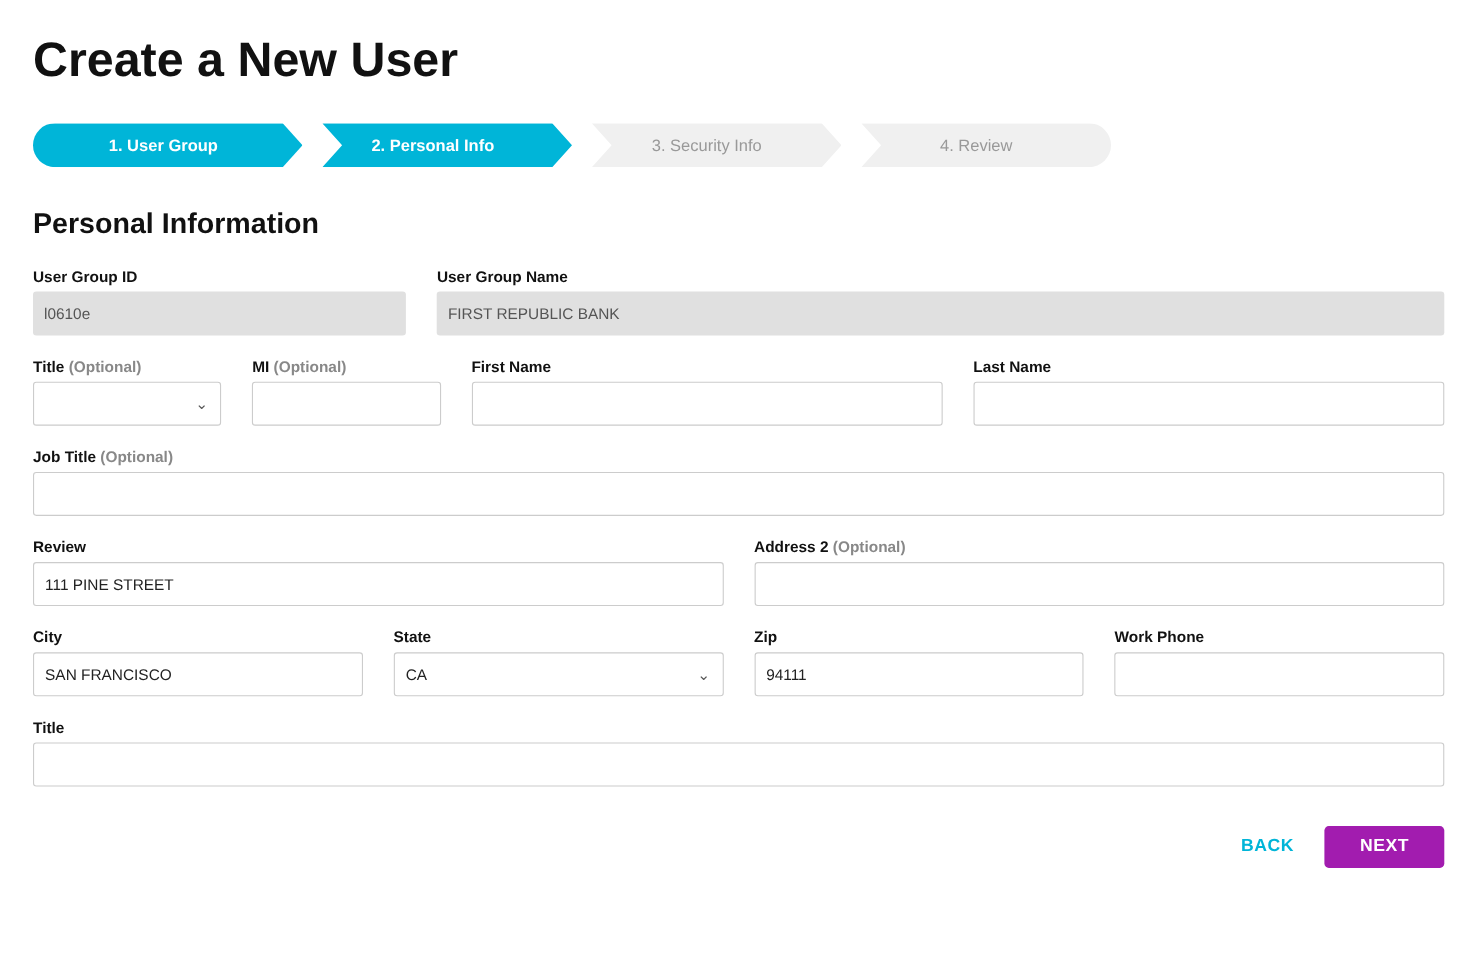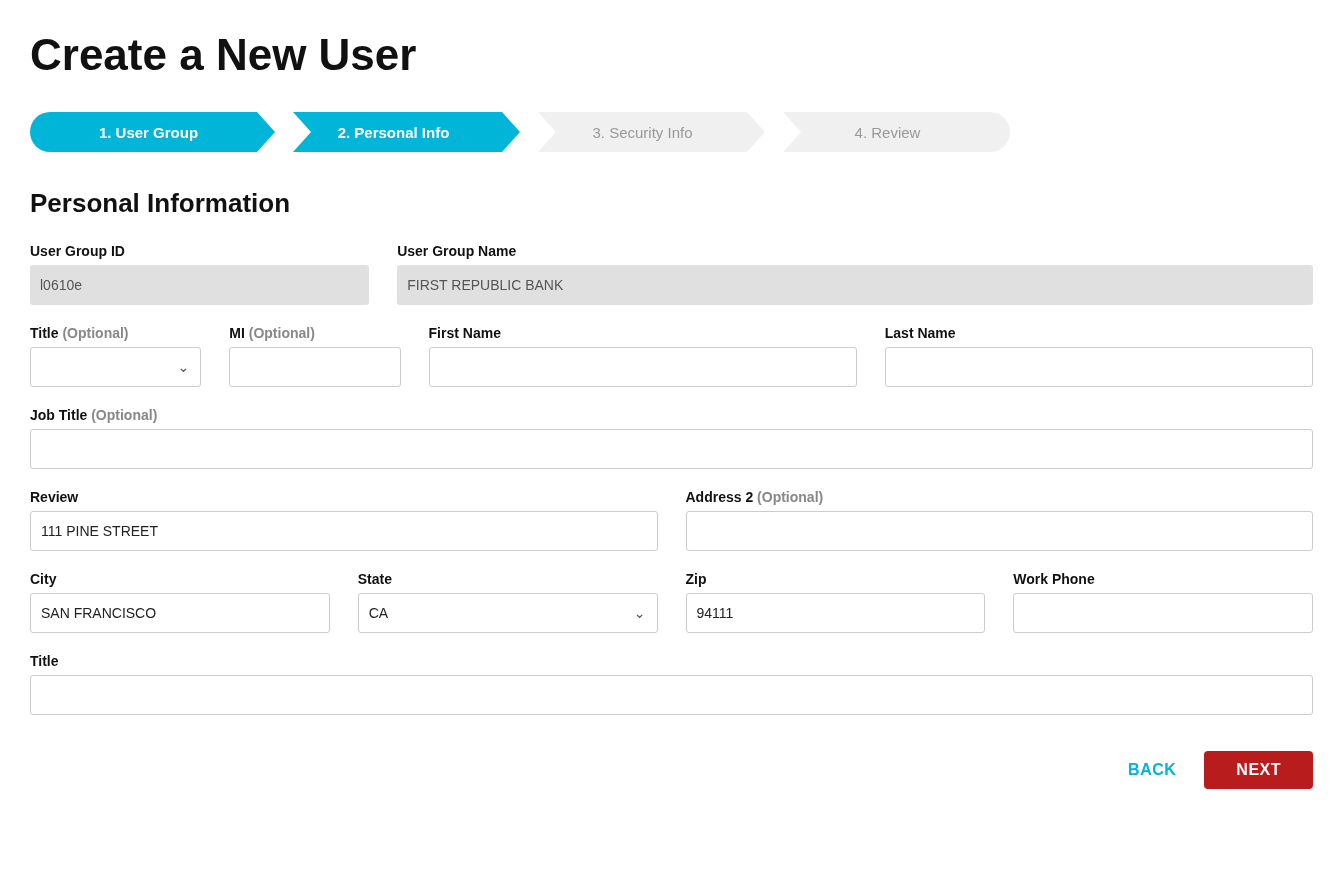--- a/index.html
+++ b/index.html
@@ -130,21 +130,21 @@
       background: transparent;
       border: none;
       color: #00b5d8;
       font-size: 16px;
       font-weight: bold;
       cursor: pointer;
       padding: 10px 20px;
       letter-spacing: 0.5px;
     }
     .btn-next {
-      background: #b91c1c;
+      background: #a21caf;
       border: none;
       color: #fff;
       font-size: 16px;
       font-weight: bold;
       cursor: pointer;
       padding: 10px 32px;
       border-radius: 4px;
       letter-spacing: 0.5px;
       text-align: right;
     }

